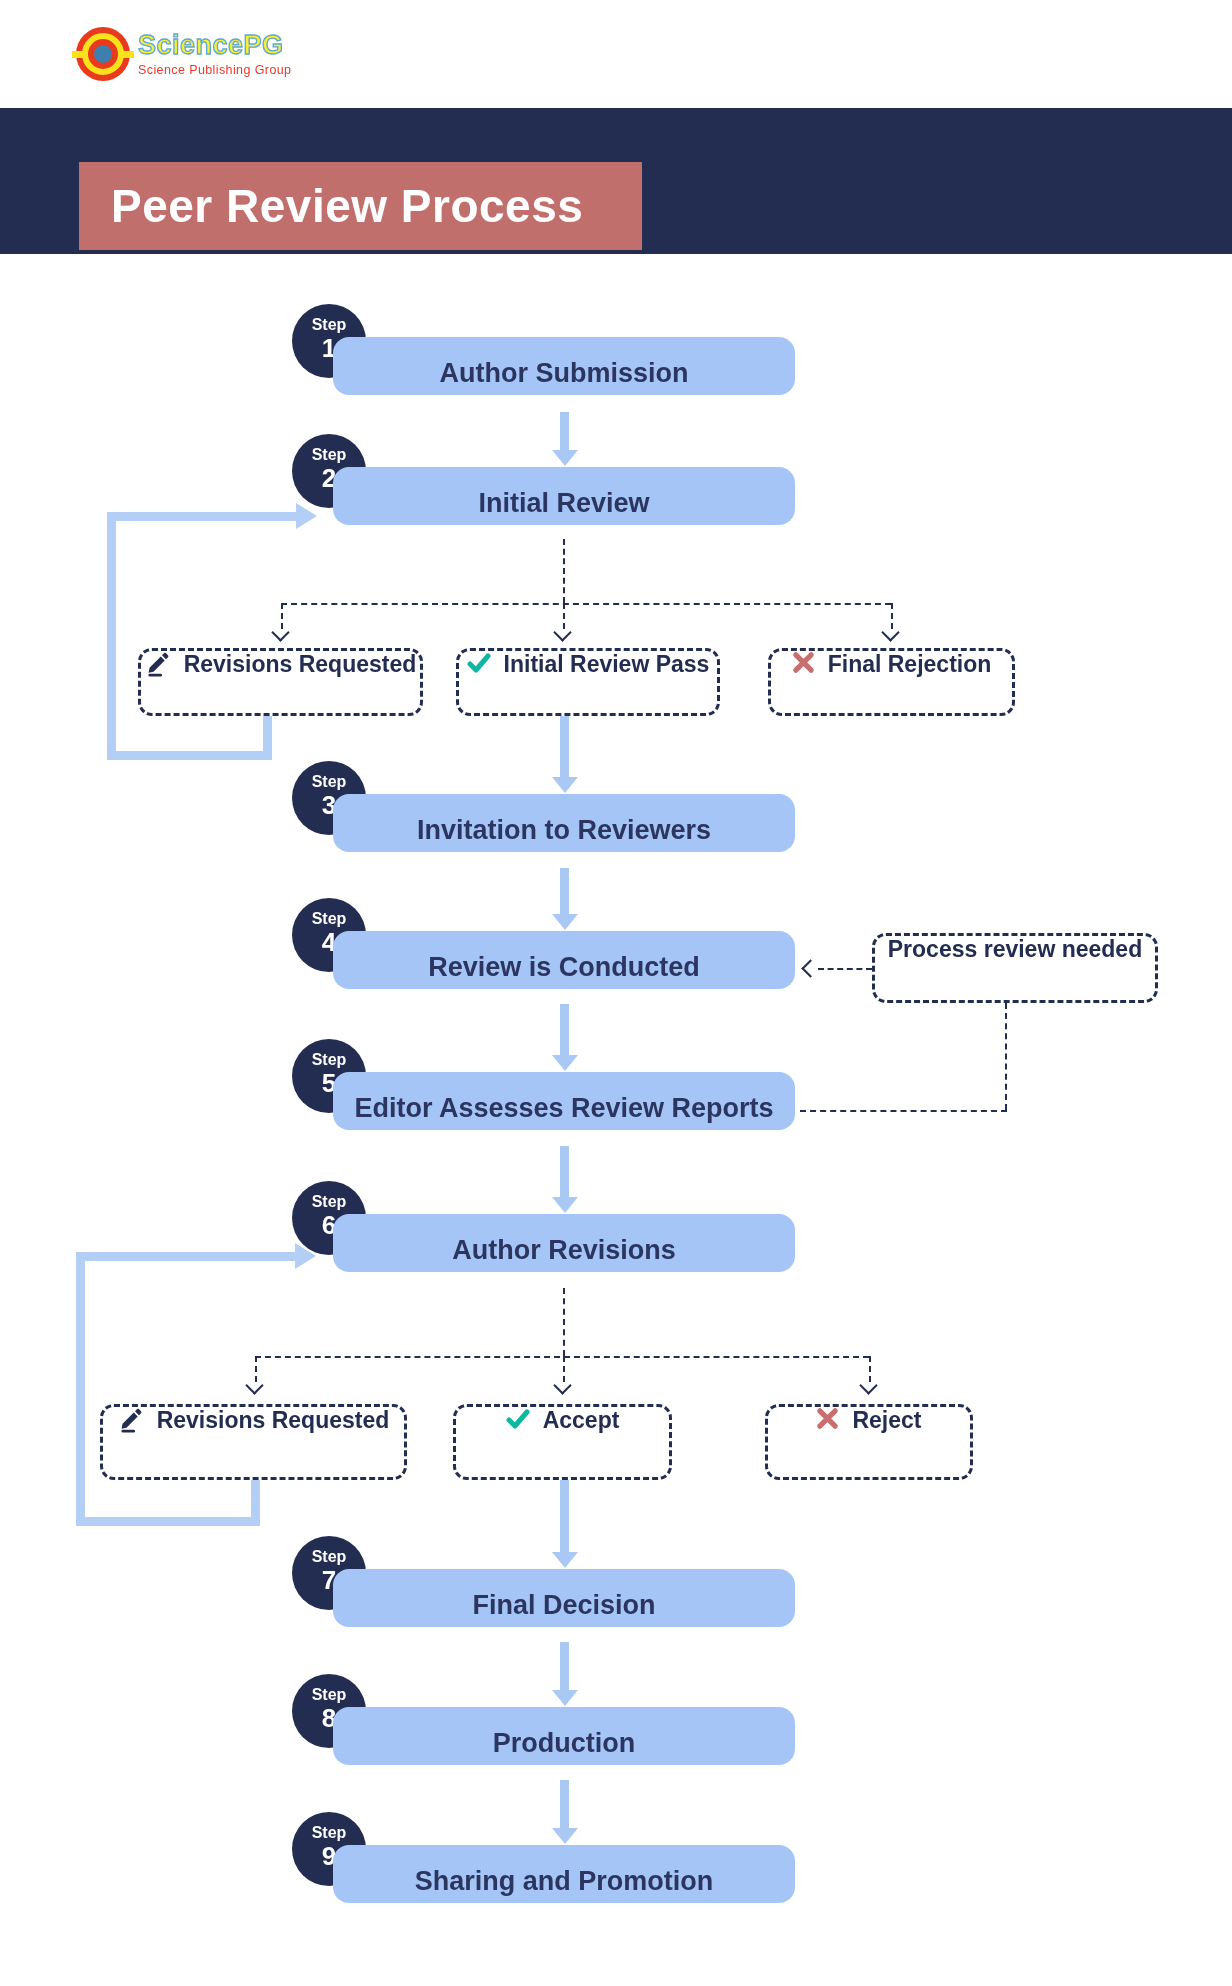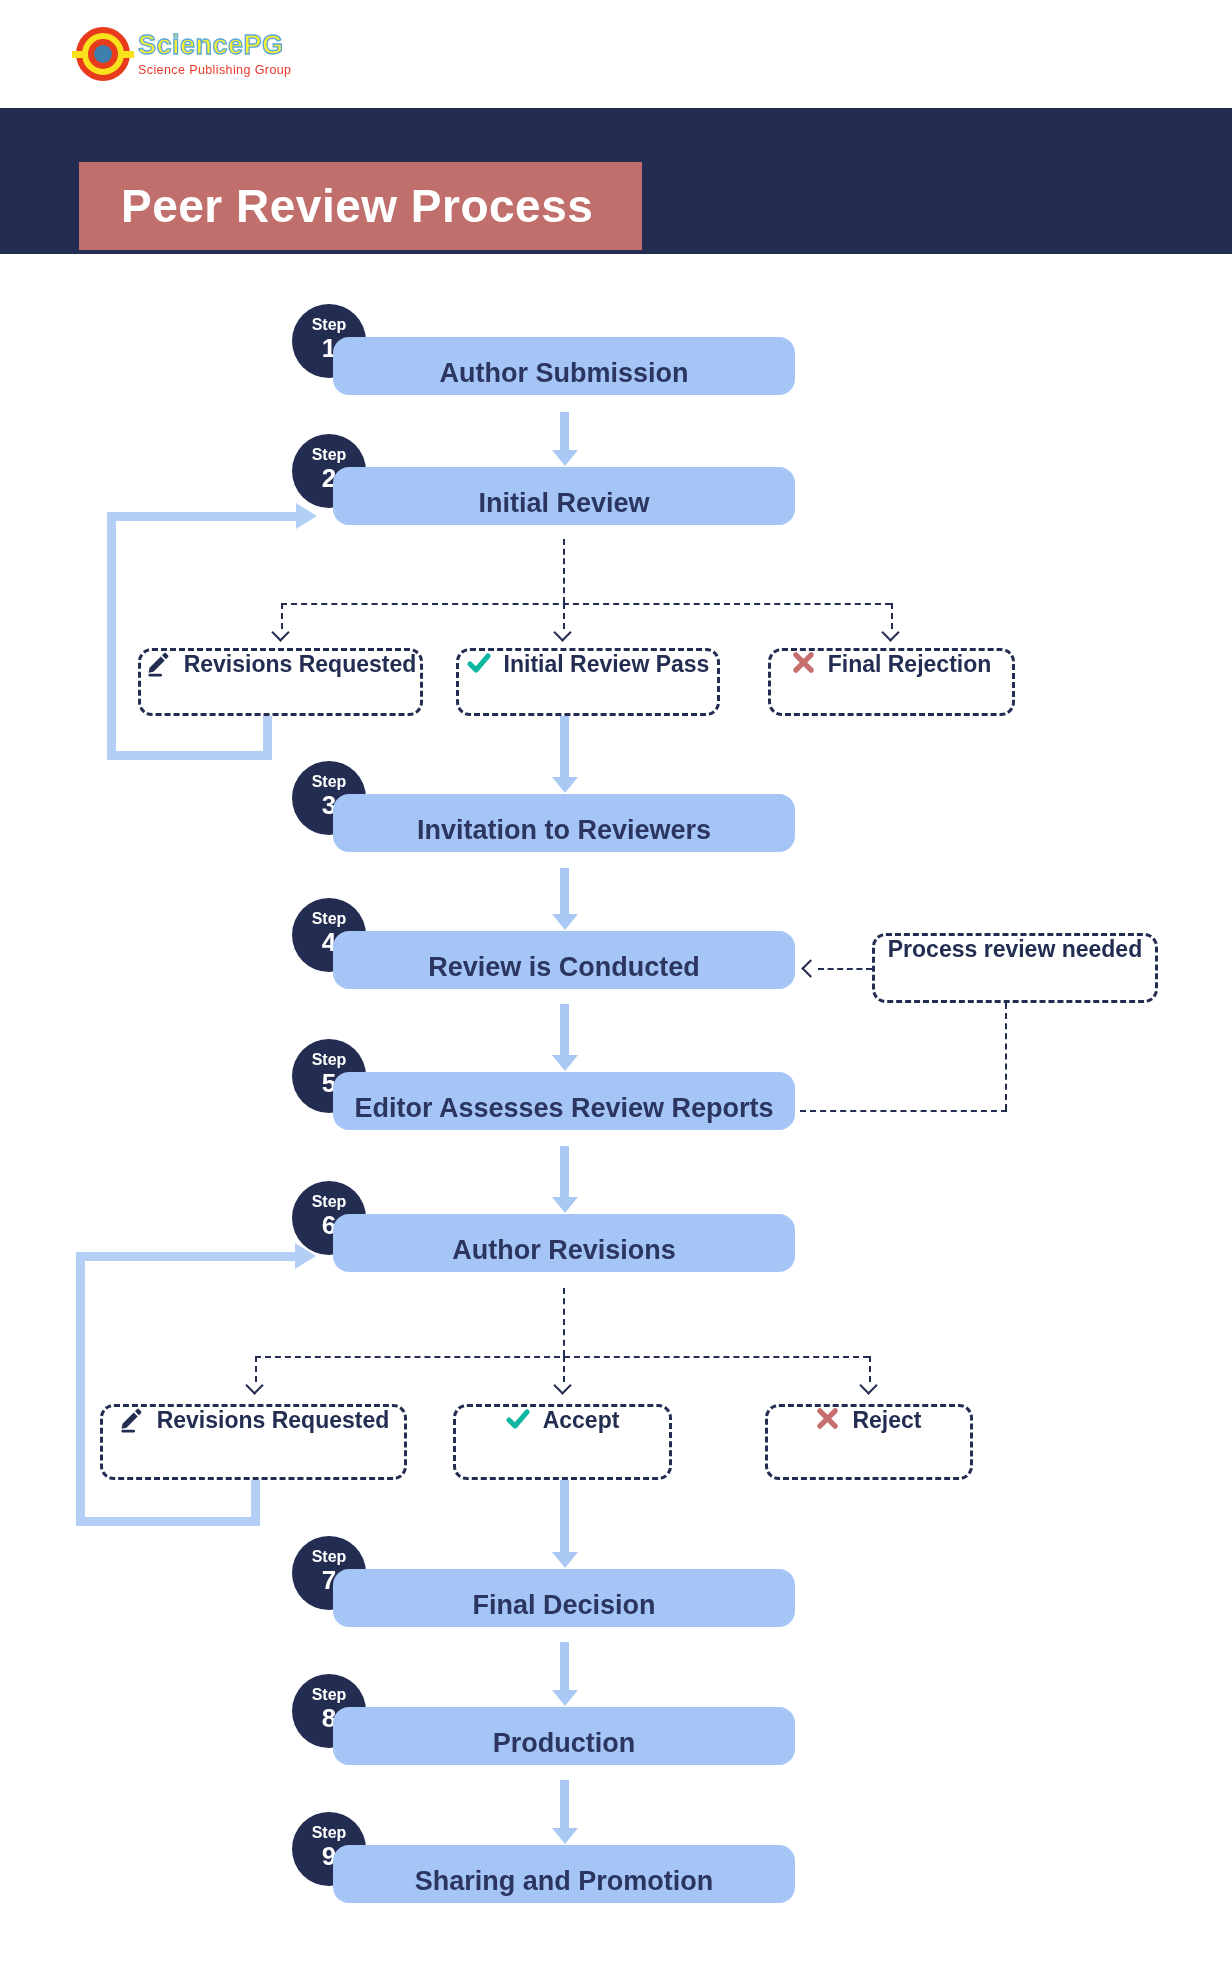--- a/index.html
+++ b/index.html
@@ -12,21 +12,21 @@
   .logo{position:absolute;left:76px;top:27px;display:flex;align-items:center;gap:8px;}
   .logo-mark{position:relative;width:54px;height:54px;border-radius:50%;background:#e83a1c;flex:0 0 auto;}
   .logo-mark .stripe{position:absolute;left:-4px;right:-4px;top:24px;height:7px;background:#f9e11c;}
   .logo-mark .ring-yellow{position:absolute;inset:6px;border-radius:50%;border:6px solid #f9e11c;background:#e83a1c;}
   .logo-mark .core{position:absolute;inset:18px;border-radius:50%;background:#3f7fae;}
   .logo-name{font-size:27px;font-weight:800;color:#f7ee35;-webkit-text-stroke:1.3px #5aa7dc;letter-spacing:.5px;line-height:1.1;}
   .logo-tagline{font-size:12.5px;font-weight:400;color:#e8392a;margin-top:3px;letter-spacing:.4px;}
   
   .navband{position:absolute;left:0;top:108px;width:1232px;height:146px;background:#232c51;}
   .title-box{position:absolute;left:79px;top:54px;width:563px;height:88px;background:#c06f6c;
-    color:#ffffff;font-size:46px;font-weight:700;line-height:88px;padding-left:42px;box-sizing:border-box;letter-spacing:.5px;}
+    color:#ffffff;font-size:46px;font-weight:700;line-height:88px;padding-left:32px;box-sizing:border-box;letter-spacing:.5px;}
   
   .node{position:absolute;left:333px;width:462px;height:58px;background:#a4c5f6;border-radius:16px;
     color:#2b3560;font-size:27px;font-weight:700;text-align:center;line-height:73px;}
   .badge{position:absolute;left:292px;width:74px;height:74px;border-radius:50%;background:#232c51;
     color:#ffffff;text-align:center;box-sizing:border-box;padding-top:12px;}
   .badge .b1{display:block;font-size:16px;font-weight:700;line-height:18px;}
   .badge .b2{display:block;font-size:26px;font-weight:700;line-height:28px;}
   .varrow{position:absolute;width:9px;background:#a9c8f3;}
   .varrow:after{content:"";position:absolute;left:50%;transform:translateX(-50%);bottom:-15px;
     border-left:13px solid transparent;border-right:13px solid transparent;border-top:16px solid #a9c8f3;}

